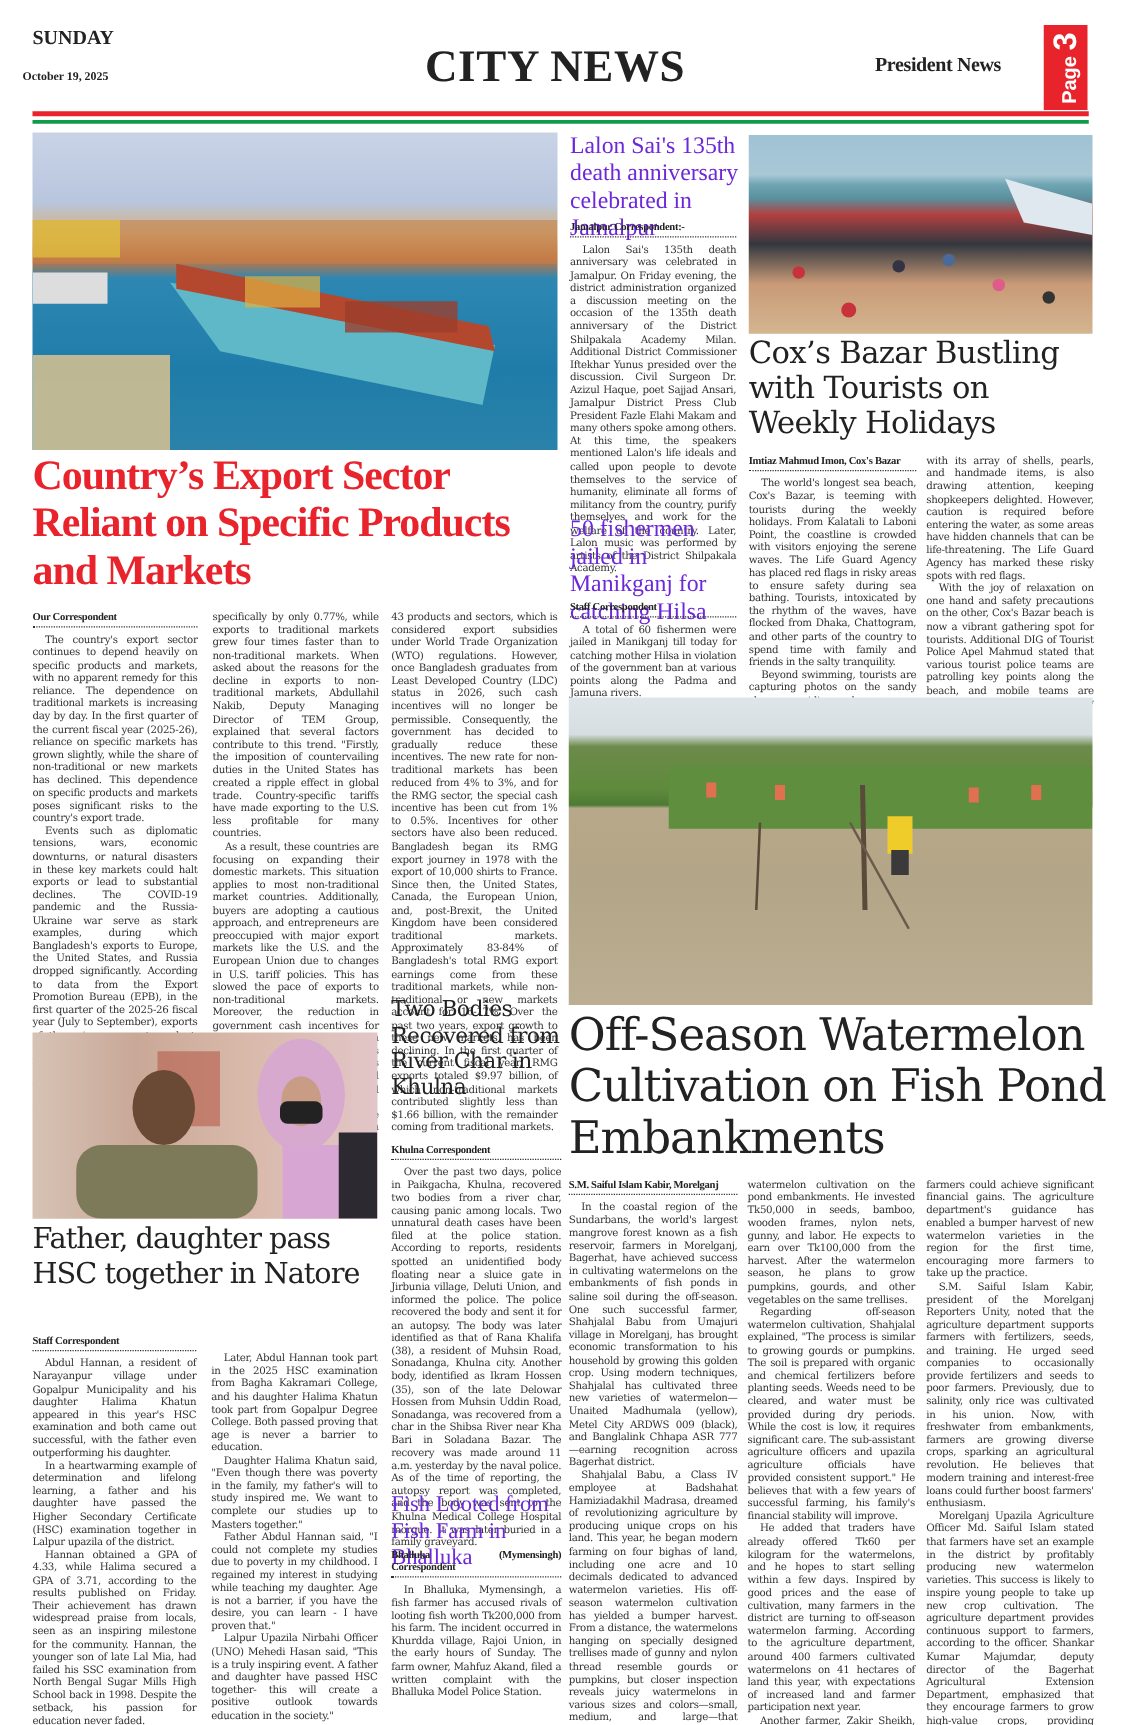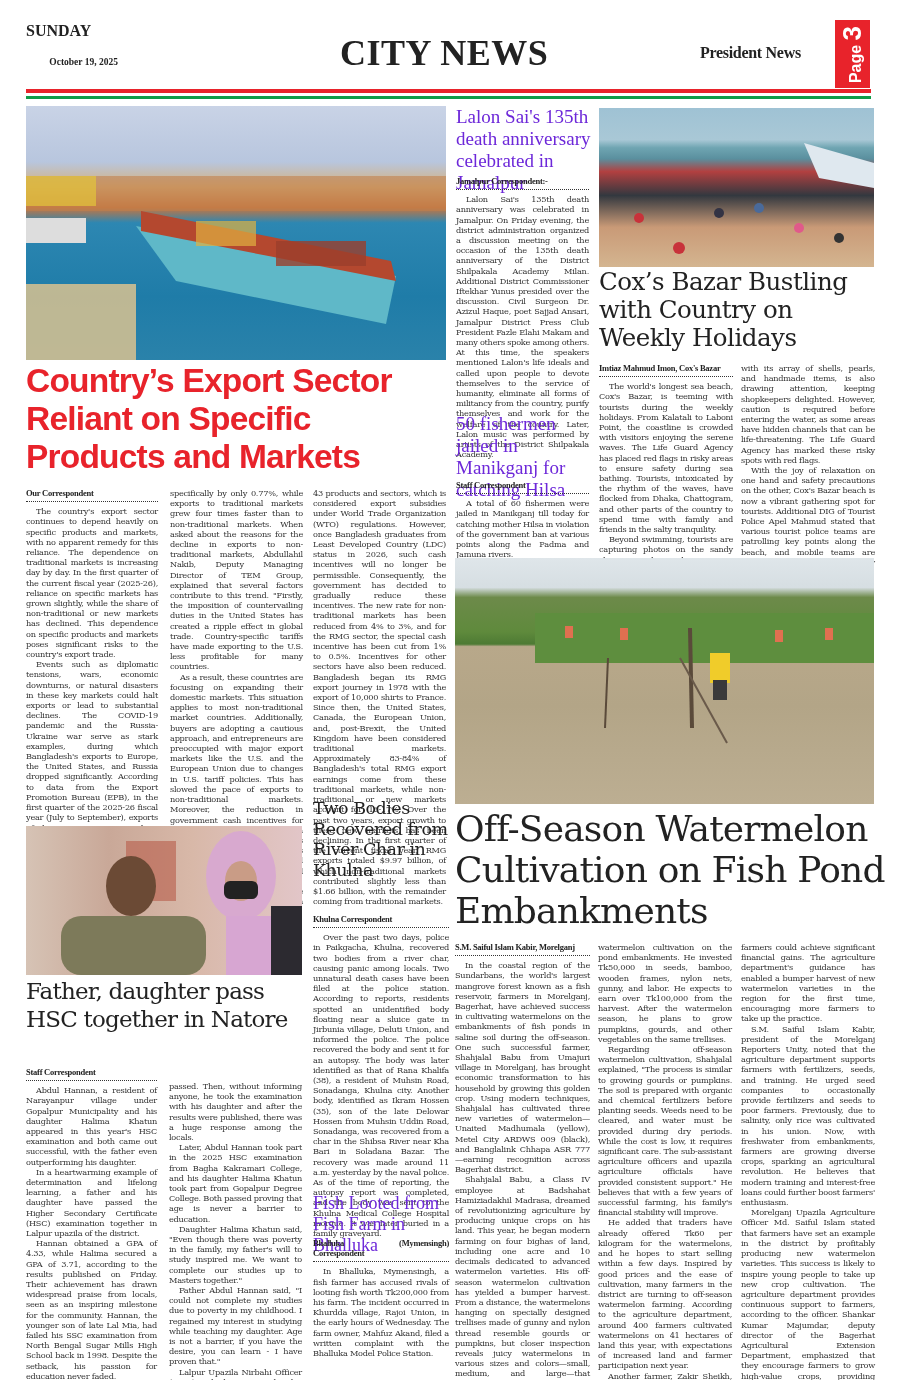--- a/index.html
+++ b/index.html
@@ -1,31 +1,31 @@
 <!DOCTYPE html>
 <html><head>
 <meta charset="utf-8">
 <style>
 *{box-sizing:border-box;margin:0;padding:0}
 body{width:897px;height:1380px;background:#fff;font-family:"DejaVu Serif",serif;color:#222;position:relative;overflow:hidden}
 .abs{position:absolute}
 .mast-day{left:26px;top:22px;font-family:"Liberation Serif",serif;font-weight:bold;font-size:16px;color:#222;width:90px;text-align:left}
-.mast-date{left:18px;top:57px;font-family:"Liberation Serif",serif;font-weight:bold;font-size:9.5px;width:100px;text-align:right}
+.mast-date{left:18px;top:57px;font-family:"Liberation Serif",serif;font-weight:bold;font-size:9.5px;width:100px;text-align:left}
 .mast-title{left:340px;top:32px;font-family:"Liberation Serif",serif;font-weight:bold;font-size:36px;color:#222;letter-spacing:0.5px}
 .mast-brand{left:700px;top:44px;font-family:"Liberation Serif",serif;font-weight:bold;font-size:16px;letter-spacing:-0.3px}
 .page-badge{left:835px;top:20px;width:35px;height:68px;background:#e8232b;color:#fff;display:flex;align-items:center;justify-content:center}
 .page-badge span{transform:rotate(-90deg);white-space:nowrap;font-family:"Liberation Sans",sans-serif;font-weight:bold;font-size:16px}
 .page-badge b{font-size:26px}
 .rule-red{left:26px;top:89px;width:845px;height:4px;background:#e8232b}
 .rule-green{left:26px;top:96px;width:845px;height:3px;background:#0f9b48}
 .photo{overflow:hidden}
 .col{font-size:8.2px;line-height:10.2px;text-align:justify;color:#333;font-family:"DejaVu Serif",serif;letter-spacing:-0.25px}
 .col p{text-indent:10px}
 .byline{font-family:"Liberation Serif",serif;font-weight:bold;font-size:8.5px;color:#222;border-bottom:1.5px dotted #333;padding-bottom:3px;margin-bottom:4px}
-.hl-red{font-family:Liberation Sans, sans-serif;color:#e8232b;font-weight:bold;font-size:33px;line-height:38px;letter-spacing:-0.8px}
+.hl-red{font-family:Liberation Serif, serif;color:#e8232b;font-weight:bold;font-size:33px;line-height:38px;letter-spacing:-0.8px}
 .hl-big{font-family:"DejaVu Serif",serif;color:#222;font-size:36px;line-height:41px;letter-spacing:-0.8px}
 .hl-mid{font-family:"DejaVu Serif",serif;color:#222;font-size:24.5px;line-height:27px;letter-spacing:-0.5px}
 .hl-small{font-family:"Liberation Serif",serif;color:#6d28d9;font-size:20px;line-height:23px}
 </style>
 </head>
 <body>
 
 <div class="abs mast-day">SUNDAY</div>
 <div class="abs mast-date">October 19, 2025</div>
 <div class="abs mast-title">CITY NEWS</div>
@@ -79,21 +79,21 @@
   <svg width="275" height="159">
     <polygon points="205,35 275,55 275,80 220,70" fill="#dfe8ef"></polygon>
     <circle cx="40" cy="110" r="5" fill="#c8323a"></circle>
       <circle cx="120" cy="105" r="5" fill="#334"></circle>
     <circle cx="200" cy="120" r="5" fill="#e05a8a"></circle>
       <circle cx="80" cy="140" r="6" fill="#c8323a"></circle>
     <circle cx="160" cy="100" r="5" fill="#4a6a9a"></circle>
       <circle cx="240" cy="130" r="5" fill="#333"></circle>
   </svg>
 </div>
-<div class="abs hl-mid" style="left:599px;top:268px;width:280px;font-size:24.5px;line-height:28px">Cox’s Bazar Bustling with Country on Weekly Holidays</div>
+<div class="abs hl-mid" style="left:599px;top:268px;width:280px;font-size:24.5px;line-height:28px">Cox’s Bazar Bustling with Tourists on Weekly Holidays</div>
 <div class="abs col" style="left:599px;top:363px;width:134px">
   <div class="byline">Imtiaz Mahmud Imon, Cox's Bazar</div>
   <p>The world's longest sea beach, Cox's Bazar, is teeming with tourists during the weekly holidays. From Kalatali to Laboni Point, the coastline is crowded with visitors enjoying the serene waves. The Life Guard Agency has placed red flags in risky areas to ensure safety during sea bathing. Tourists, intoxicated by the rhythm of the waves, have flocked from Dhaka, Chattogram, and other parts of the country to spend time with family and friends in the salty tranquility.</p>
   <p>Beyond swimming, tourists are capturing photos on the sandy shores, riding horses, or exploring on beach bikes. The vibrant Burmese market,</p>
 </div>
 <div class="abs col" style="left:741px;top:363px;width:134px">
   <p style="text-indent:0">with its array of shells, pearls, and handmade items, is also drawing attention, keeping shopkeepers delighted. However, caution is required before entering the water, as some areas have hidden channels that can be life-threatening. The Life Guard Agency has marked these risky spots with red flags.</p>
   <p>With the joy of relaxation on one hand and safety precautions on the other, Cox's Bazar beach is now a vibrant gathering spot for tourists. Additional DIG of Tourist Police Apel Mahmud stated that various tourist police teams are patrolling key points along the beach, and mobile teams are responding promptly to any reports of irregularities.</p>
 </div>
 
@@ -111,37 +111,36 @@
 </div>
 <div class="abs hl-big" style="left:26px;top:977px;width:276px;font-size:23px;line-height:28px">Father, daughter pass HSC together in Natore</div>
 <div class="abs col" style="left:26px;top:1067px;width:131px">
   <div class="byline">Staff Correspondent</div>
   <p>Abdul Hannan, a resident of Narayanpur village under Gopalpur Municipality and his daughter Halima Khatun appeared in this year's HSC examination and both came out successful, with the father even outperforming his daughter.</p>
   <p>In a heartwarming example of determination and lifelong learning, a father and his daughter have passed the Higher Secondary Certificate (HSC) examination together in Lalpur upazila of the district.</p>
   <p>Hannan obtained a GPA of 4.33, while Halima secured a GPA of 3.71, according to the results published on Friday. Their achievement has drawn widespread praise from locals, seen as an inspiring milestone for the community. Hannan, the younger son of late Lal Mia, had failed his SSC examination from North Bengal Sugar Mills High School back in 1998. Despite the setback, his passion for education never faded.</p>
 
 </div>
 <div class="abs col" style="left:169px;top:1081px;width:133px">
-  <p style="text-indent:0">passed. Then, without informing anyone, he took the examination with his daughter and after the results were published, there was a huge response among the locals.</p>
   <p>Later, Abdul Hannan took part in the 2025 HSC examination from Bagha Kakramari College, and his daughter Halima Khatun took part from Gopalpur Degree College. Both passed proving that age is never a barrier to education.</p>
   <p>Daughter Halima Khatun said, "Even though there was poverty in the family, my father's will to study inspired me. We want to complete our studies up to Masters together."</p>
   <p>Father Abdul Hannan said, "I could not complete my studies due to poverty in my childhood. I regained my interest in studying while teaching my daughter. Age is not a barrier, if you have the desire, you can learn - I have proven that."</p>
   <p>Lalpur Upazila Nirbahi Officer (UNO) Mehedi Hasan said, "This is a truly inspiring event. A father and daughter have passed HSC together- this will create a positive outlook towards education in the society."</p>
 </div>
 
 <div class="abs hl-mid" style="left:313px;top:798px;width:138px;font-size:17.5px;line-height:20.5px">Two Bodies Recovered from River Char in Khulna</div>
 <div class="abs col" style="left:313px;top:914px;width:136px">
   <div class="byline">Khulna Correspondent</div>
   <p>Over the past two days, police in Paikgacha, Khulna, recovered two bodies from a river char, causing panic among locals. Two unnatural death cases have been filed at the police station. According to reports, residents spotted an unidentified body floating near a sluice gate in Jirbunia village, Deluti Union, and informed the police. The police recovered the body and sent it for an autopsy. The body was later identified as that of Rana Khalifa (38), a resident of Muhsin Road, Sonadanga, Khulna city. Another body, identified as Ikram Hossen (35), son of the late Delowar Hossen from Muhsin Uddin Road, Sonadanga, was recovered from a char in the Shibsa River near Kha Bari in Soladana Bazar. The recovery was made around 11 a.m. yesterday by the naval police. As of the time of reporting, the autopsy report was completed, and the body was sent to the Khulna Medical College Hospital morgue. It was later buried in a family graveyard.</p>
 </div>
 
 <div class="abs hl-small" style="left:313px;top:1193px;width:138px;font-size:18px;line-height:21px">Fish Looted from Fish Farm in Bhalluka</div>
 <div class="abs col" style="left:313px;top:1238px;width:136px">
   <div class="byline" style="text-align:justify;text-align-last:justify">Bhalluka (Mymensingh) Correspondent</div>
-  <p>In Bhalluka, Mymensingh, a fish farmer has accused rivals of looting fish worth Tk200,000 from his farm. The incident occurred in Khurdda village, Rajoi Union, in the early hours of Wednesday. The farm owner, Mahfuz Akand, filed a written complaint with the Bhalluka Model Police Station.</p>
+  <p>In Bhalluka, Mymensingh, a fish farmer has accused rivals of looting fish worth Tk200,000 from his farm. The incident occurred in Khurdda village, Rajoi Union, in the early hours of Sunday. The farm owner, Mahfuz Akand, filed a written complaint with the Bhalluka Model Police Station.</p>
 </div>
 
 <div class="abs photo" style="left:455px;top:558px;width:419px;height:246px;background:linear-gradient(180deg,#dfe6ea 0%,#d6dee2 12%,#6d8a4a 16%,#5f8a3c 30%,#4d7a34 35%,#b8a88a 36%,#b3a587 60%,#bcae92 100%)">
   <svg width="419" height="246">
     <rect x="80" y="55" width="339" height="50" fill="#5e8e3e"></rect>
     <rect x="255" y="95" width="20" height="30" fill="#f0cc2a"></rect>
     <rect x="258" y="122" width="14" height="20" fill="#3a3a3a"></rect>
     <line x1="235" y1="70" x2="237" y2="170" stroke="#5a4a3a" stroke-width="4"></line>
     <line x1="153" y1="100" x2="150" y2="170" stroke="#5a4a3a" stroke-width="2"></line>
     <line x1="225" y1="100" x2="272" y2="185" stroke="#6a5a4a" stroke-width="2"></line>

